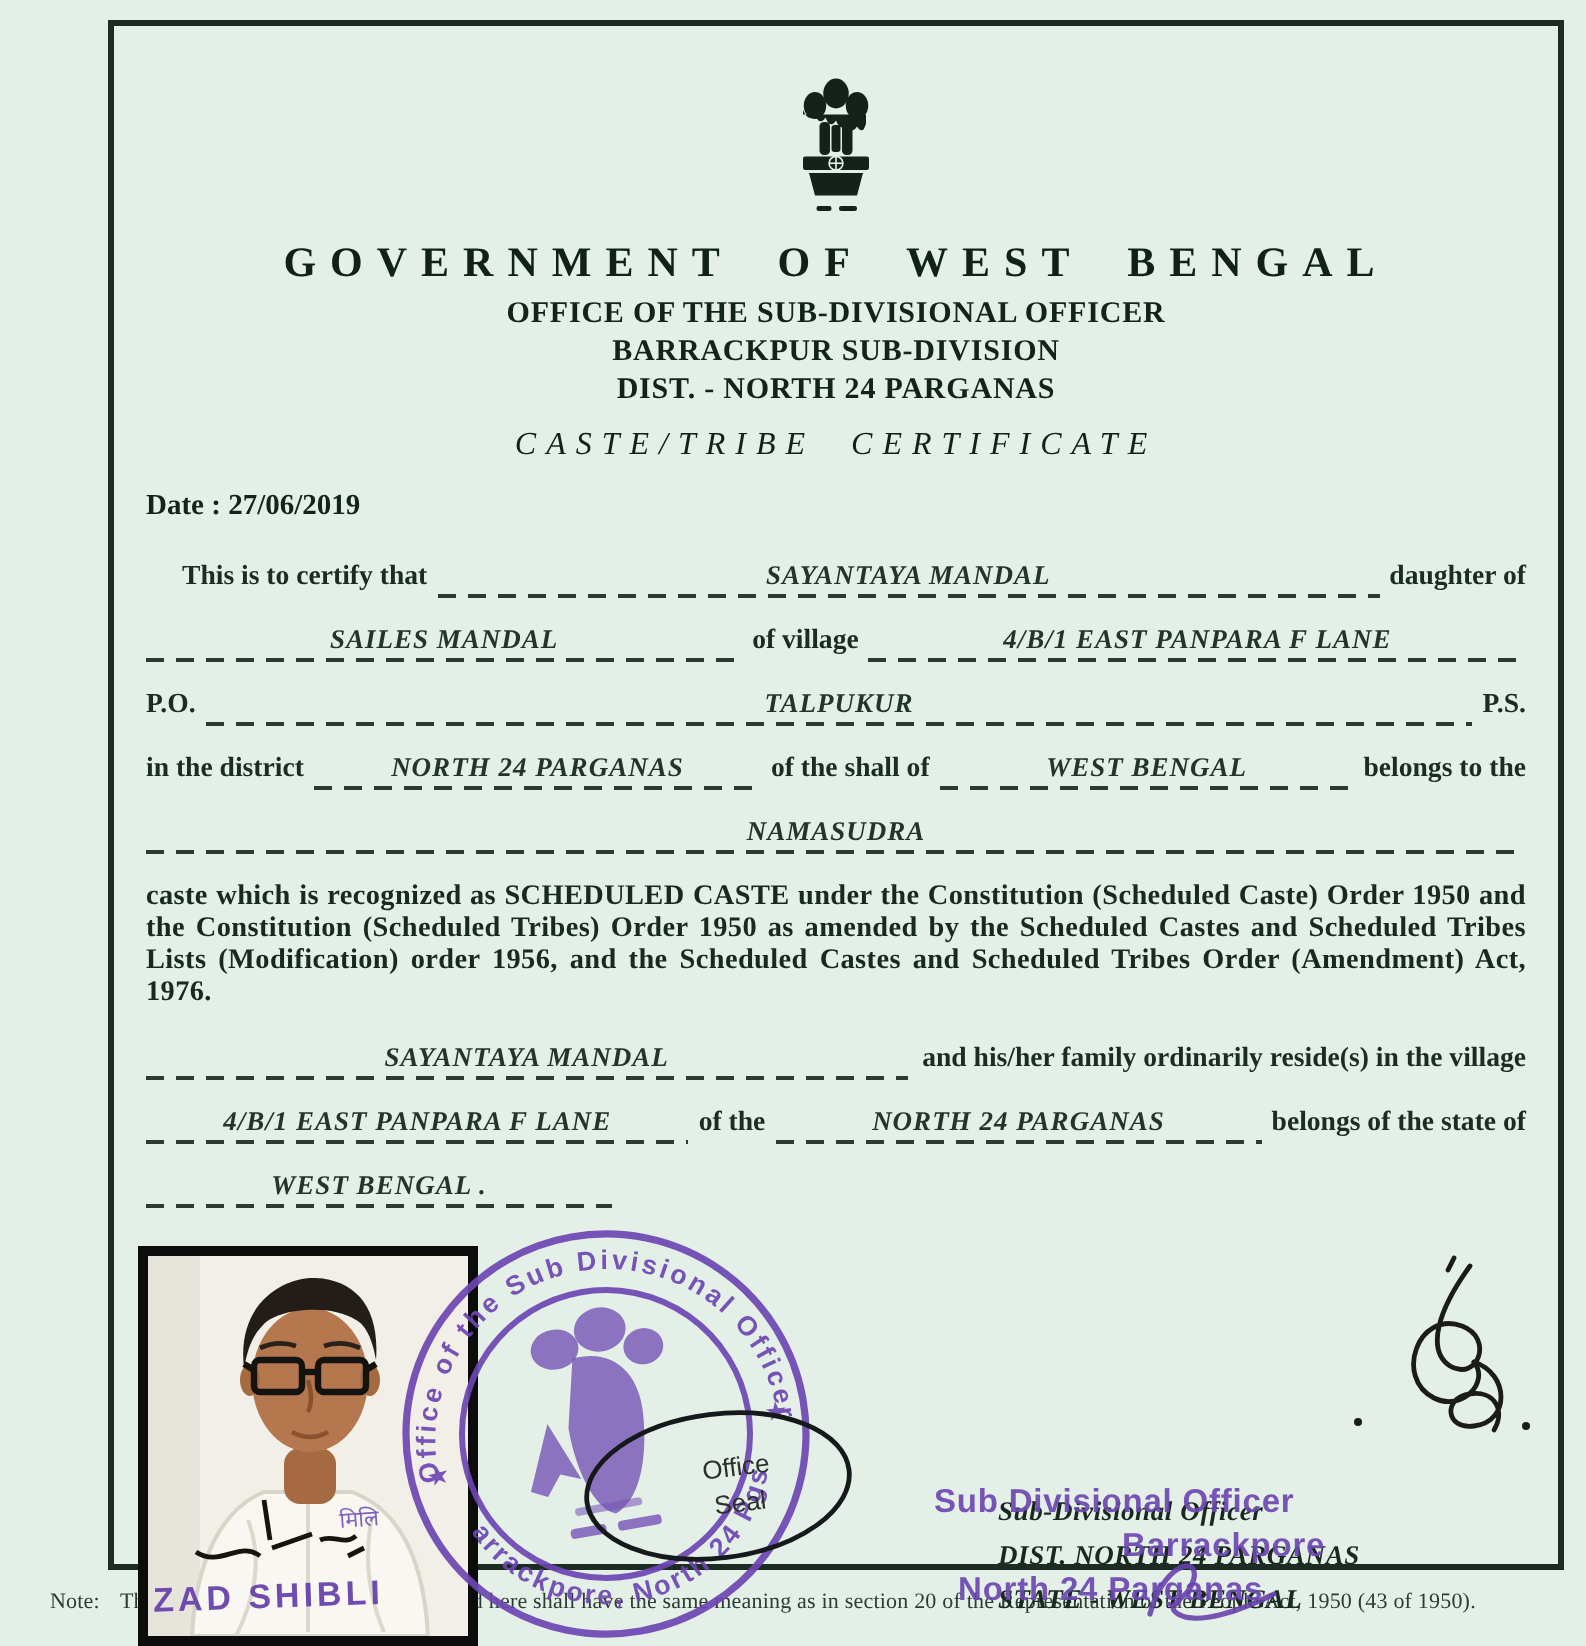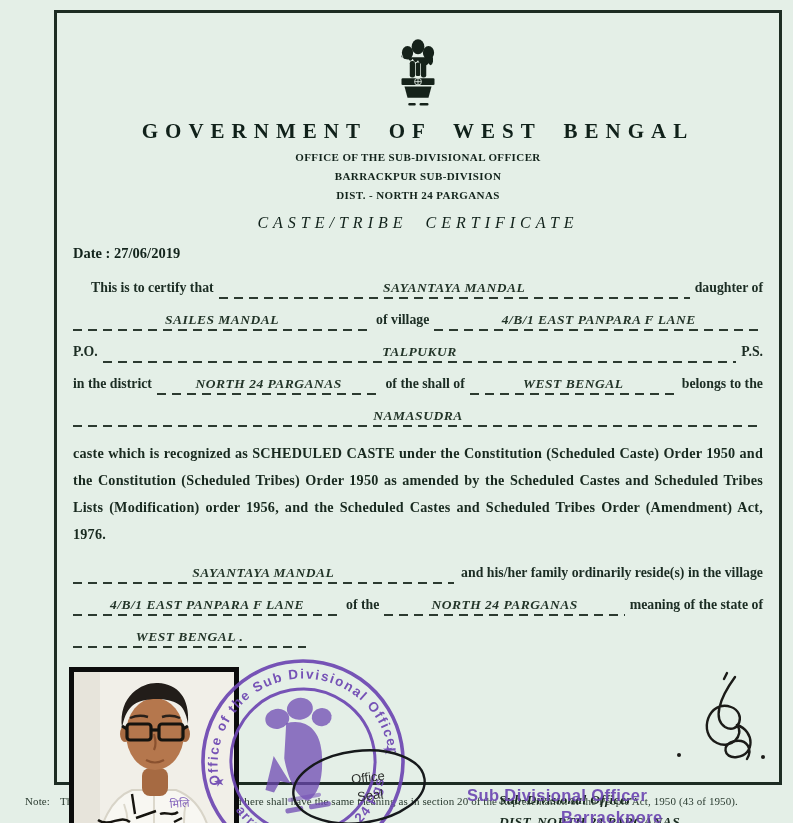--- a/index.html
+++ b/index.html
@@ -20,21 +20,21 @@
     box-sizing:border-box;
     margin-left:44px;
   }
   .emblem-wrap{text-align:center;margin-top:4px;height:80px;}
   .gov-title{
     margin:2px 0 0 0;text-align:center;
     font-size:21px;font-weight:700;color:#10211a;
     letter-spacing:7px;word-spacing:10px;
   }
   .office-lines{text-align:center;margin-top:4px;font-weight:700;color:#12231b;}
-  .office-lines div{font-size:11px;line-height:19px;letter-spacing:.4px;}
+  .office-lines div{font-size:15px;line-height:19px;letter-spacing:.4px;}
   .doc-title{
     text-align:center;margin-top:9px;
     font-size:16px;font-weight:400;font-style:italic;
     letter-spacing:5px;word-spacing:9px;color:#10211a;
   }
   .meta-row{
     display:flex;justify-content:space-between;
     margin-top:13px;font-size:14.5px;font-weight:700;color:#13241c;
   }
   .lines{margin-top:6px;}
@@ -52,21 +52,21 @@
     background-repeat:repeat-x;background-position:0 bottom;background-size:auto 2px;
     padding:0 4px 2px 4px;min-height:18px;
   }
   .value{
     font-style:italic;font-weight:700;font-size:13.5px;
     letter-spacing:.5px;color:#233529;white-space:nowrap;
   }
   .indent{margin-left:18px;}
   .para{
     margin:13px 0 0 0;font-size:14.2px;font-weight:700;
-    line-height:27px;color:#18291f;text-align:justify;letter-spacing:.2px;
+    line-height:16px;color:#18291f;text-align:justify;letter-spacing:.2px;
   }
   .bottom-area{position:relative;height:213px;margin-top:9px;}
   
   .photo-frame{
     position:absolute;left:-4px;top:10px;
     width:160px;height:190px;
     background:#0c0c0c;padding:5px;z-index:1;
   }
   .photo-frame svg{display:block;}
   
@@ -195,21 +195,21 @@
       </div>
 
       <div class="line">
         <span class="fill" style="flex:1.12;">
             <span class="value">4/B/1 EAST PANPARA F LANE</span>
           </span>
         <span class="lbl">of the</span>
         <span class="fill">
             <span class="value">NORTH 24 PARGANAS</span>
           </span>
-        <span class="lbl">meaning of the state of</span>
+        <span class="lbl">belongs of the state of</span>
       </div>
 
       <div class="line">
         <span class="fill" style="flex:0 0 225px;">
             <span class="value">WEST BENGAL .</span>
           </span>
       </div>
     </div>
 
     <div class="bottom-area">

